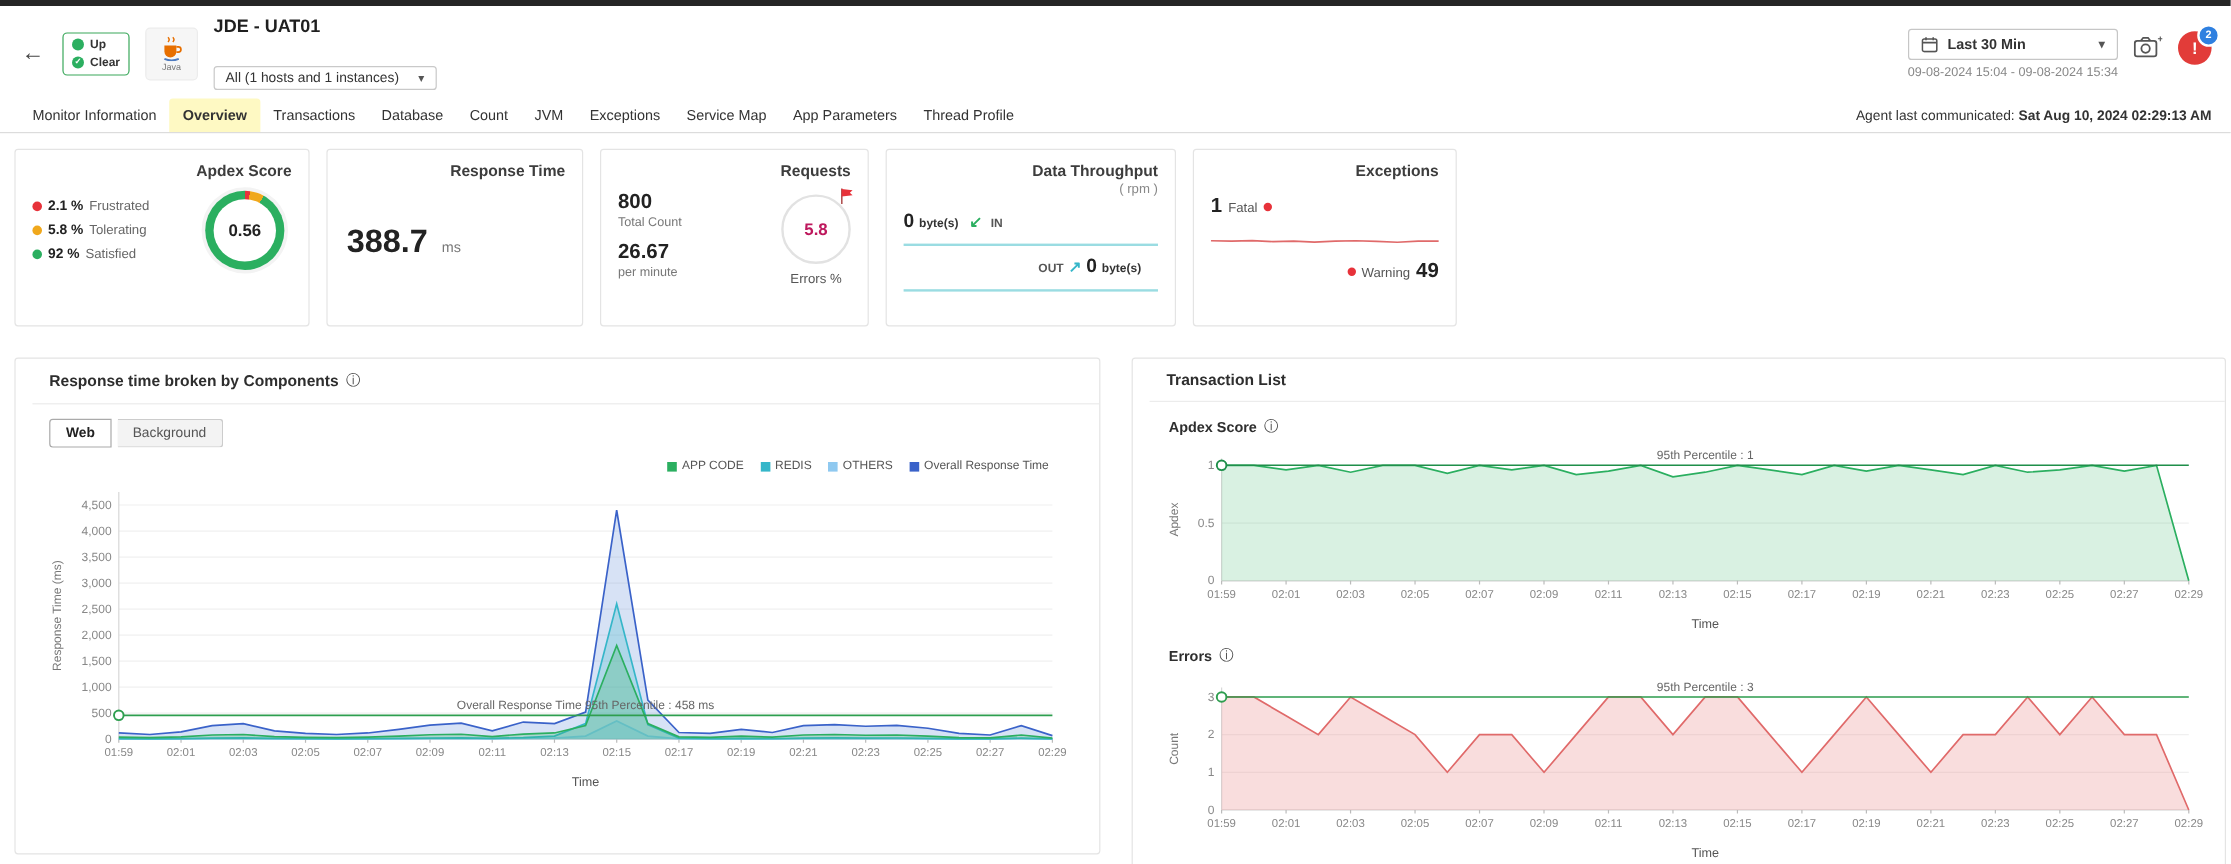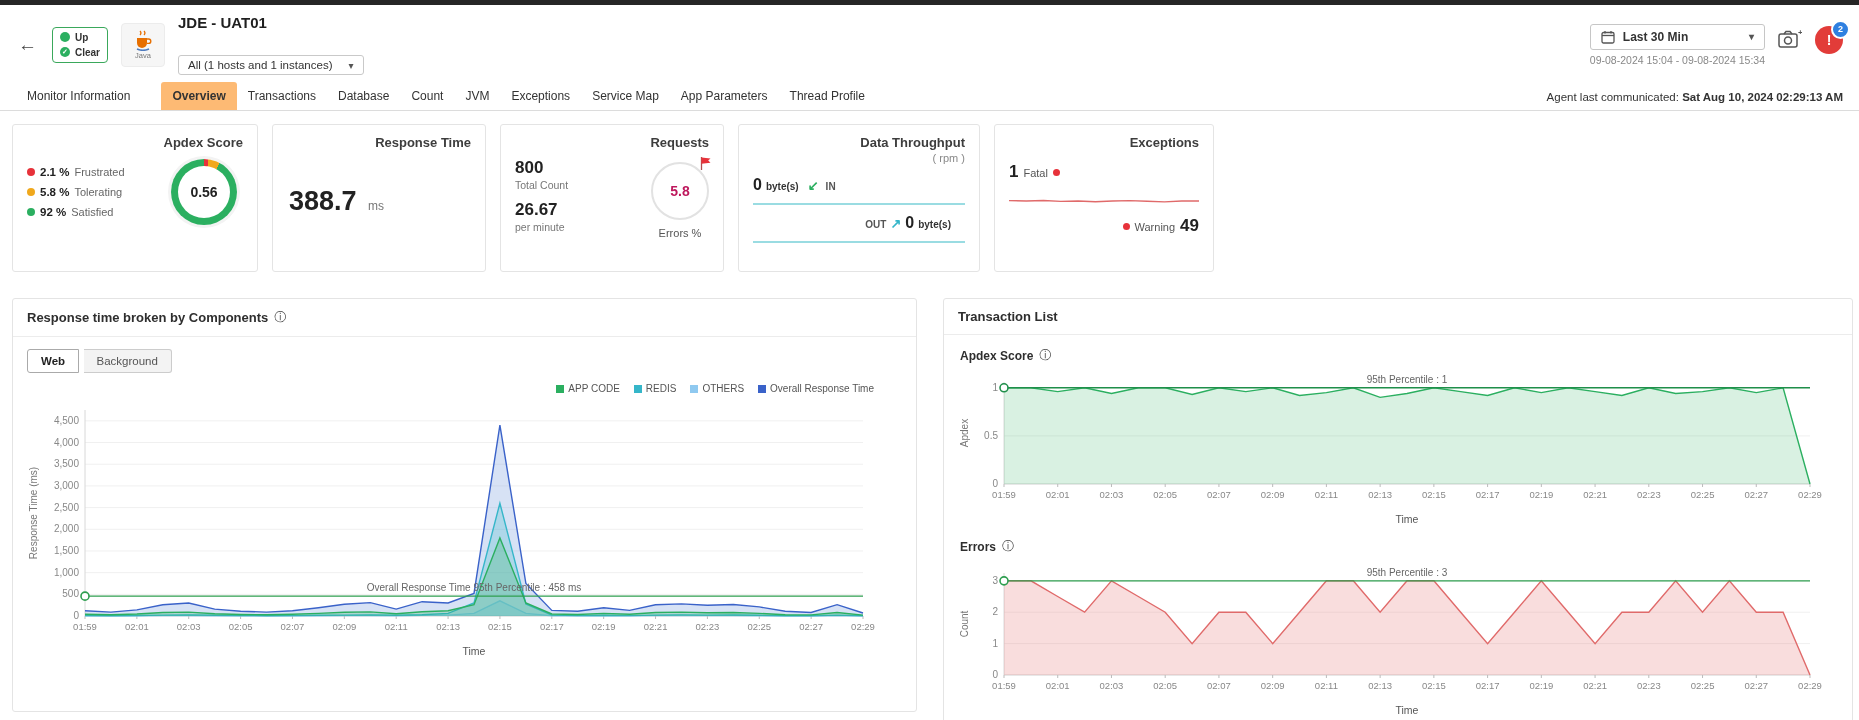--- a/index.html
+++ b/index.html
@@ -23,21 +23,21 @@
   .time-range{border:1px solid #c6c6c6;border-radius:3px;padding:5px 10px;font-size:12px;font-weight:700;color:#333;display:flex;align-items:center;gap:10px;cursor:pointer;min-width:150px;justify-content:space-between;}
   .tr-left{display:flex;gap:8px;align-items:center;}
   .tr-detail{font-size:10.5px;color:#888;align-self:flex-end;}
   .cam{margin-top:5px;cursor:pointer;}
   .avatar{width:28px;height:28px;border-radius:50%;background:#e23c39;color:#fff;display:flex;align-items:center;justify-content:center;font-weight:700;font-size:14px;position:relative;margin-top:2px;cursor:pointer;}
   .badge{position:absolute;top:-6px;right:-7px;background:#2f80e0;color:#fff;border-radius:50%;width:15px;height:15px;font-size:9px;display:flex;align-items:center;justify-content:center;border:2px solid #fff;font-weight:700;}
   
   .tabbar{display:flex;justify-content:space-between;align-items:flex-end;border-bottom:1px solid #dcdcdc;padding:0 16px;background:#fff;}
   .tabs{display:flex;}
   .tab{font-size:12px;color:#333;padding:7px 11px;cursor:pointer;white-space:nowrap;}
-  .tab.active{background:#fdba74;font-weight:700;border-radius:3px 3px 0 0;margin-left:20px;}
+  .tab.active{background:#fef9c3;font-weight:700;border-radius:3px 3px 0 0;}
   .agent{font-size:11.5px;color:#333;padding-bottom:7px;}
   .agent b{font-weight:700;}
   
   .cards{display:flex;gap:14px;margin:13px 12px 0;}
   .card{background:#fff;border:1px solid #e4e4e4;border-radius:3px;padding:10px 14px;position:relative;height:148px;box-sizing:border-box;}
   .card-title{font-size:13px;font-weight:700;color:#3d3d3d;text-align:right;}
   .card-subtitle{font-size:11px;color:#888;text-align:right;margin-top:2px;}
   .card-apdex{width:246px;}
   .apdex-body{display:flex;justify-content:space-between;align-items:center;margin-top:8px;}
   .leg-row{display:flex;align-items:center;gap:5px;margin:8px 0;font-size:11px;color:#666;}
@@ -67,21 +67,21 @@
   .arrow.out{color:#35b6c9;}
   .flatline{height:2px;background:#9adce2;margin-top:9px;}
   .thr-out-row{margin-top:9px;display:flex;justify-content:flex-end;align-items:baseline;gap:4px;padding-right:14px;}
   .card-exc{width:220px;}
   .exc-fatal{margin-top:12px;display:flex;align-items:baseline;gap:5px;}
   .rdot{width:7px;height:7px;background:#e7323a;border-radius:50%;display:inline-block;align-self:center;}
   .exc-spark{display:block;margin-top:6px;}
   .exc-warn{display:flex;justify-content:flex-end;align-items:baseline;gap:5px;margin-top:2px;}
   
   .panels{display:flex;gap:26px;margin:26px 12px 0;}
-  .panel{background:#fff;border:1px solid #e4e4e4;border-radius:3px;box-sizing:border-box;}
+  .panel{background:#fff;border:1px solid #e4e4e4;border-radius:3px;box-sizing:border-box;padding-left:14px;}
   .panel.left{width:905px;height:414px;}
   .panel.right{width:912px;height:442px;}
   .panel-head{padding:10px 14px;border-bottom:1px solid #ececec;display:flex;align-items:center;gap:6px;}
   .panel-title{font-size:13px;font-weight:700;color:#2e2e2e;}
   .info{font-size:12px;color:#444;cursor:pointer;}
   .toggle-row{margin:12px 14px 0;}
   .tg{font-family:inherit;font-size:11.5px;padding:5px 13px;border:1px solid #ccc;background:#f3f3f3;color:#555;cursor:pointer;}
   .tg.active{background:#fff;font-weight:700;color:#222;border-color:#aaa;}
   .tg:first-child{border-radius:3px 0 0 3px;}
   .tg:last-child{border-radius:0 3px 3px 0;border-left:none;}

